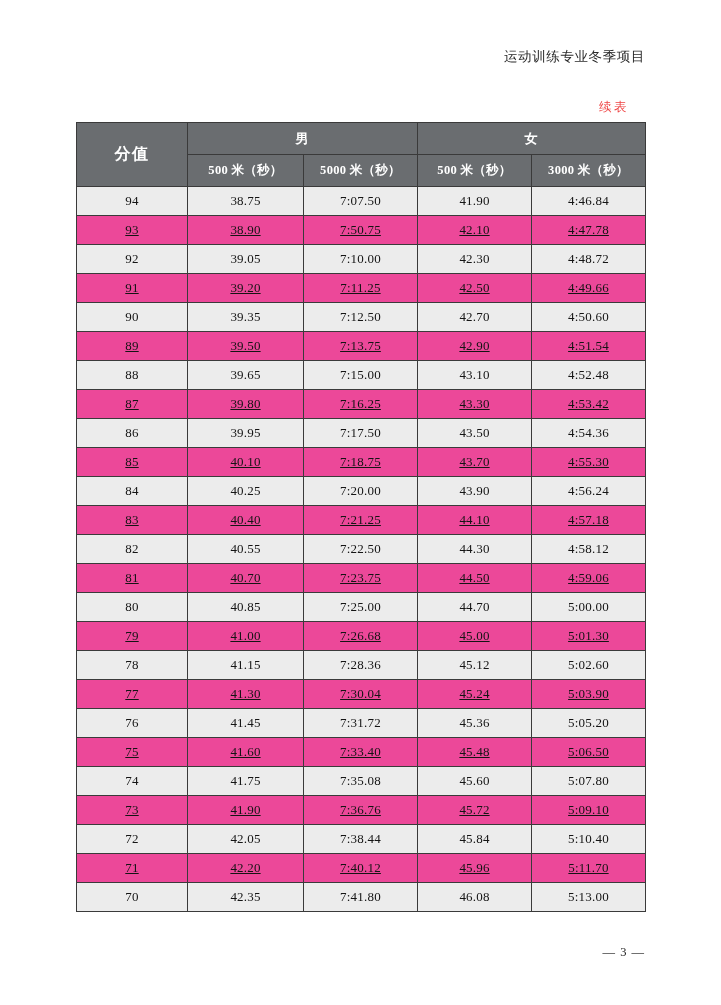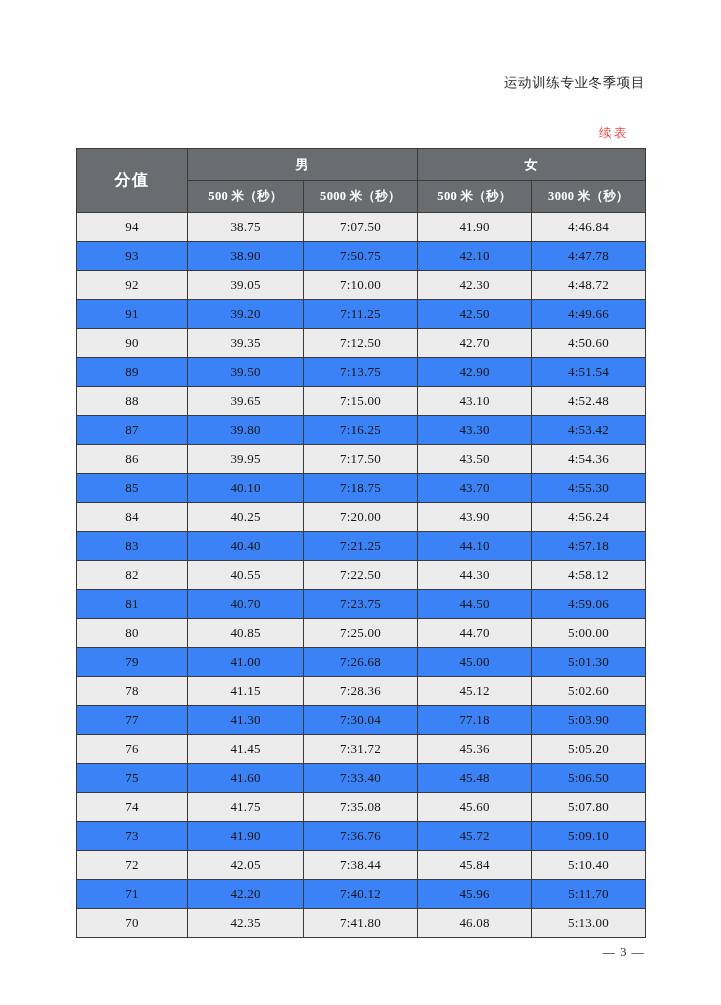--- a/index.html
+++ b/index.html
@@ -14,21 +14,20 @@
     font-family: "Liberation Serif", "DejaVu Serif", serif;
     color: #1a1a1a;
     position: relative;
     overflow: hidden;
     -webkit-font-smoothing: antialiased;
   }
 
   .page {
     position: absolute;
     inset: 0;
-    margin-top: 26px;
   }
 
   
   .running-head {
     position: absolute;
     top: 48px;
     right: 76px;
     font-size: 13.5px;
     letter-spacing: 0.6px;
     color: #2a2a2a;
@@ -95,21 +94,21 @@
     letter-spacing: 1.5px;
   }
 
   tbody td {
     height: 28px;
     font-size: 13px;
     color: #141414;
     letter-spacing: 0.2px;
   }
   tbody tr.odd td  { background: #ececec; }
-  tbody tr.even td { background: #3b82f6; }
+  tbody tr.even td { background: #ec4899; text-decoration: underline; }
 
   
   .page-number {
     position: absolute;
     bottom: 45px;
     right: 76px;
     font-size: 12.5px;
     color: #222;
     letter-spacing: 1px;
     white-space: nowrap;
@@ -263,21 +262,21 @@
             <td>78</td>
             <td>41.15</td>
             <td>7:28.36</td>
             <td>45.12</td>
             <td>5:02.60</td>
           </tr>
           <tr class="even">
             <td>77</td>
             <td>41.30</td>
             <td>7:30.04</td>
-            <td>77.18</td>
+            <td>45.24</td>
             <td>5:03.90</td>
           </tr>
           <tr class="odd">
             <td>76</td>
             <td>41.45</td>
             <td>7:31.72</td>
             <td>45.36</td>
             <td>5:05.20</td>
           </tr>
           <tr class="even">

